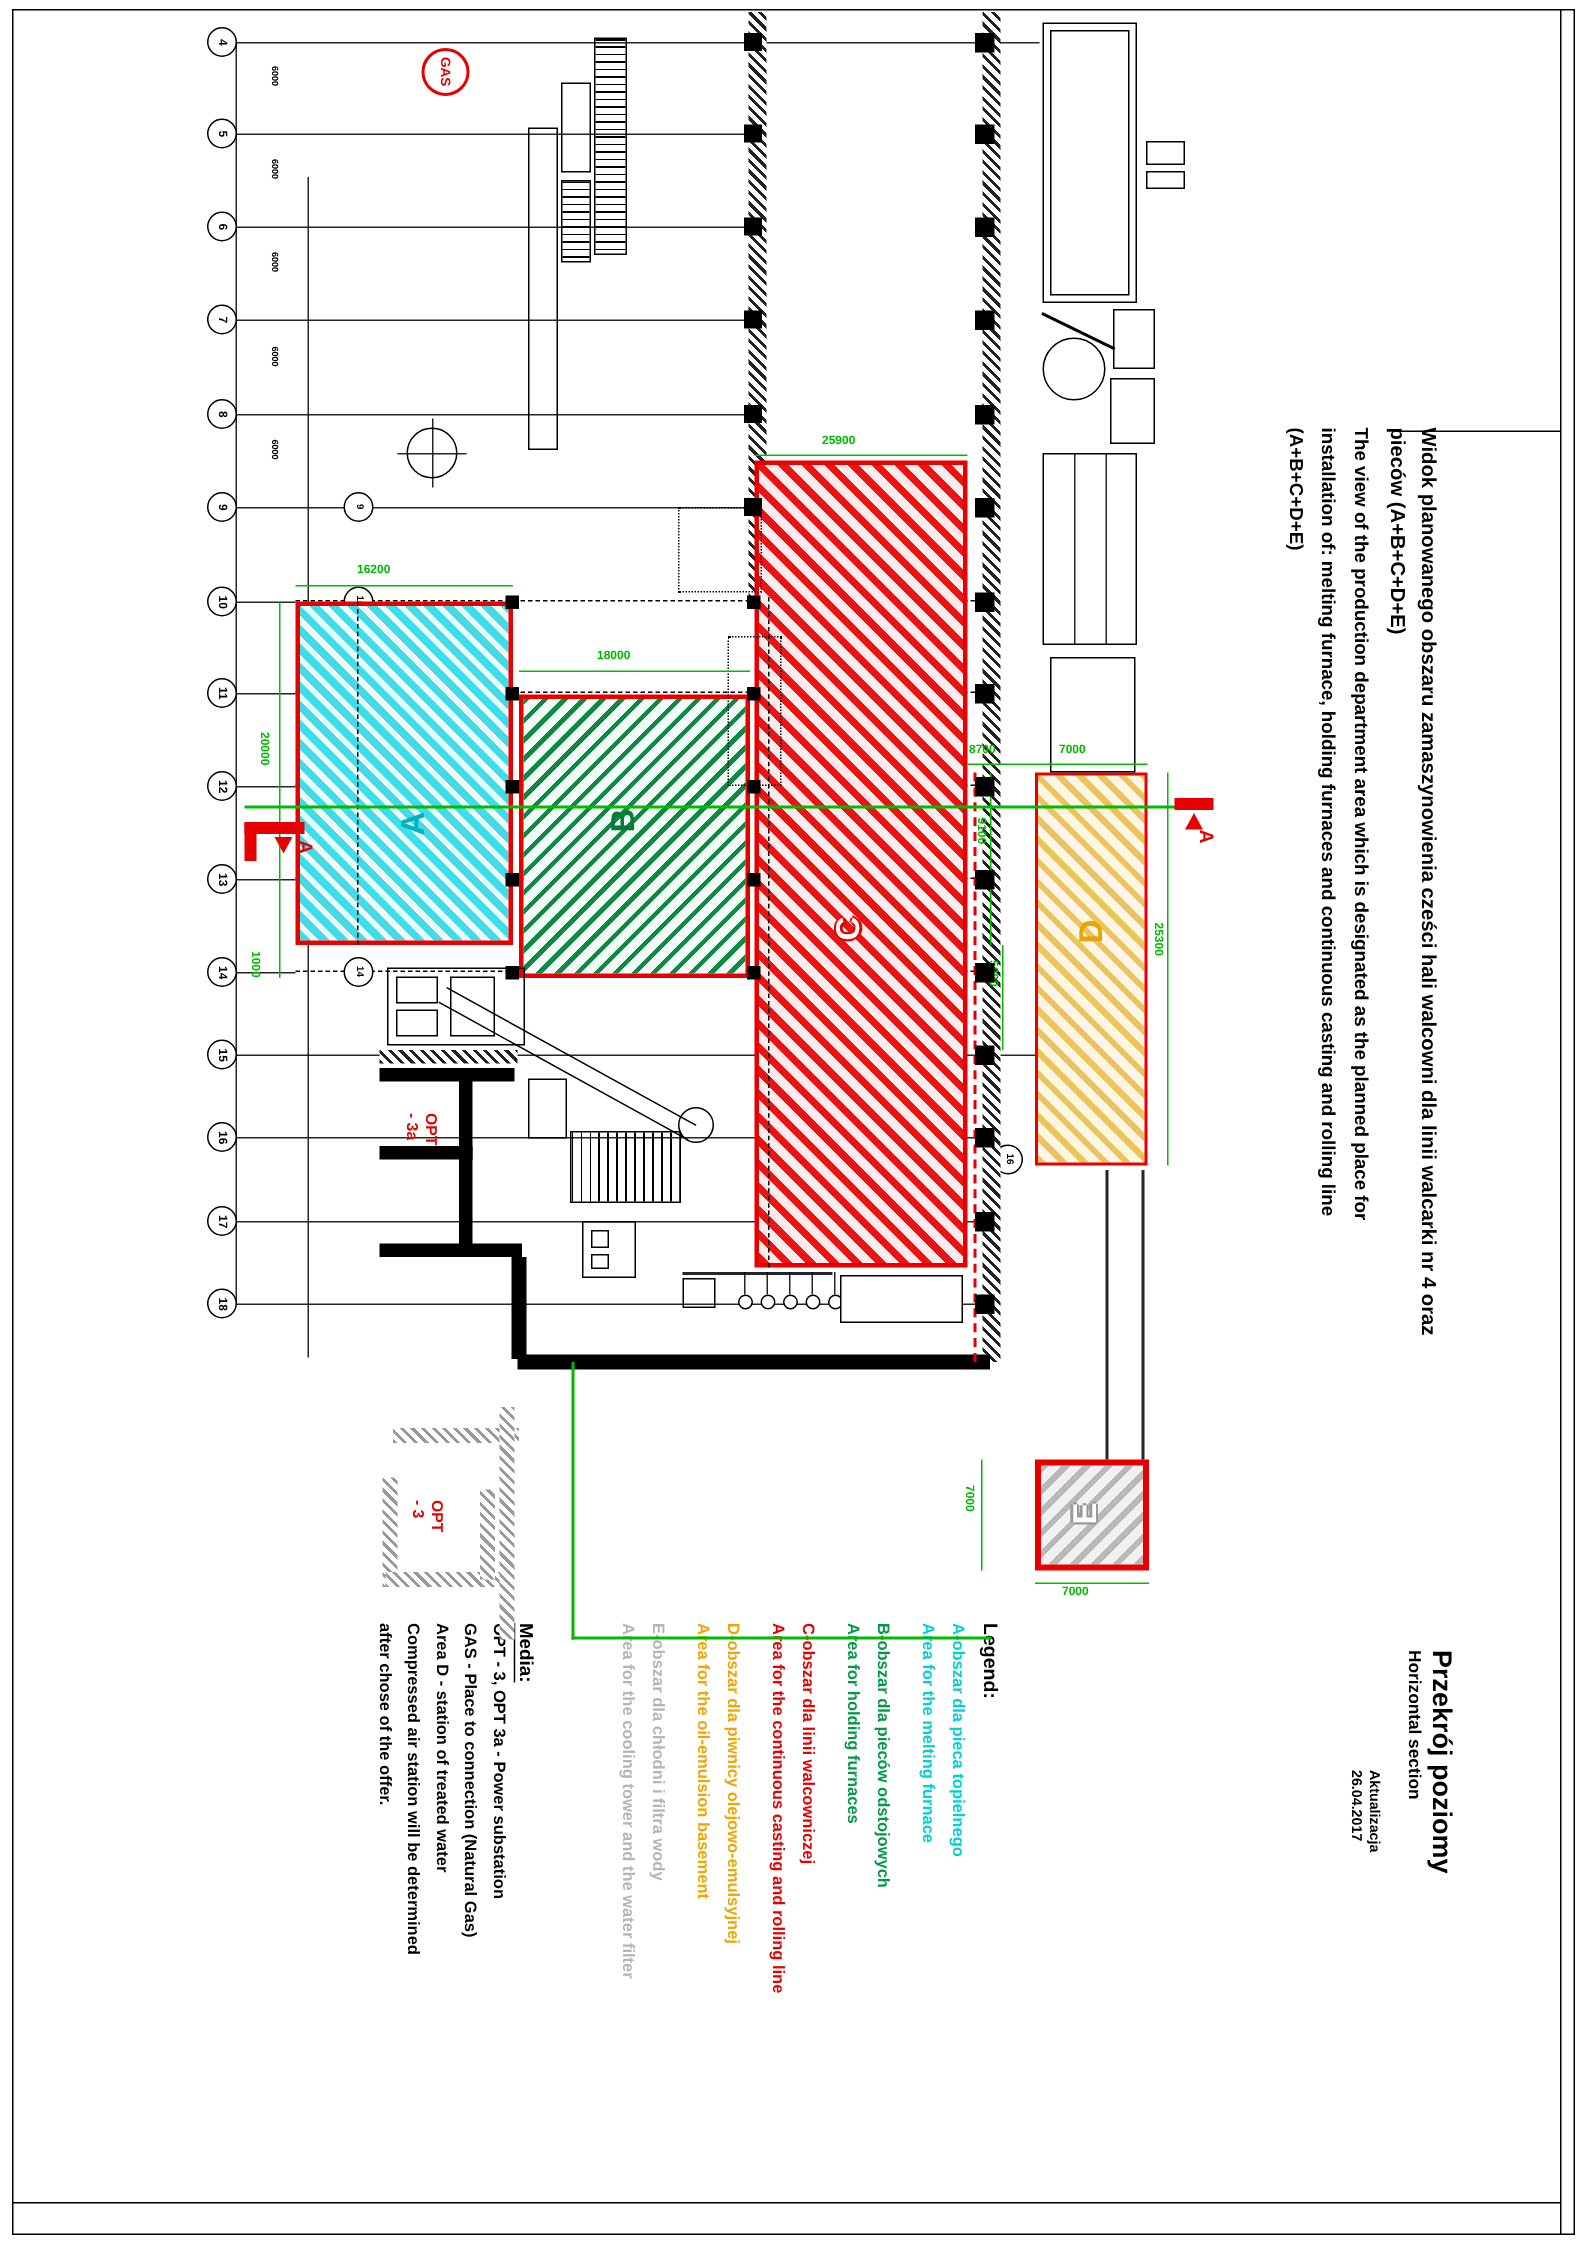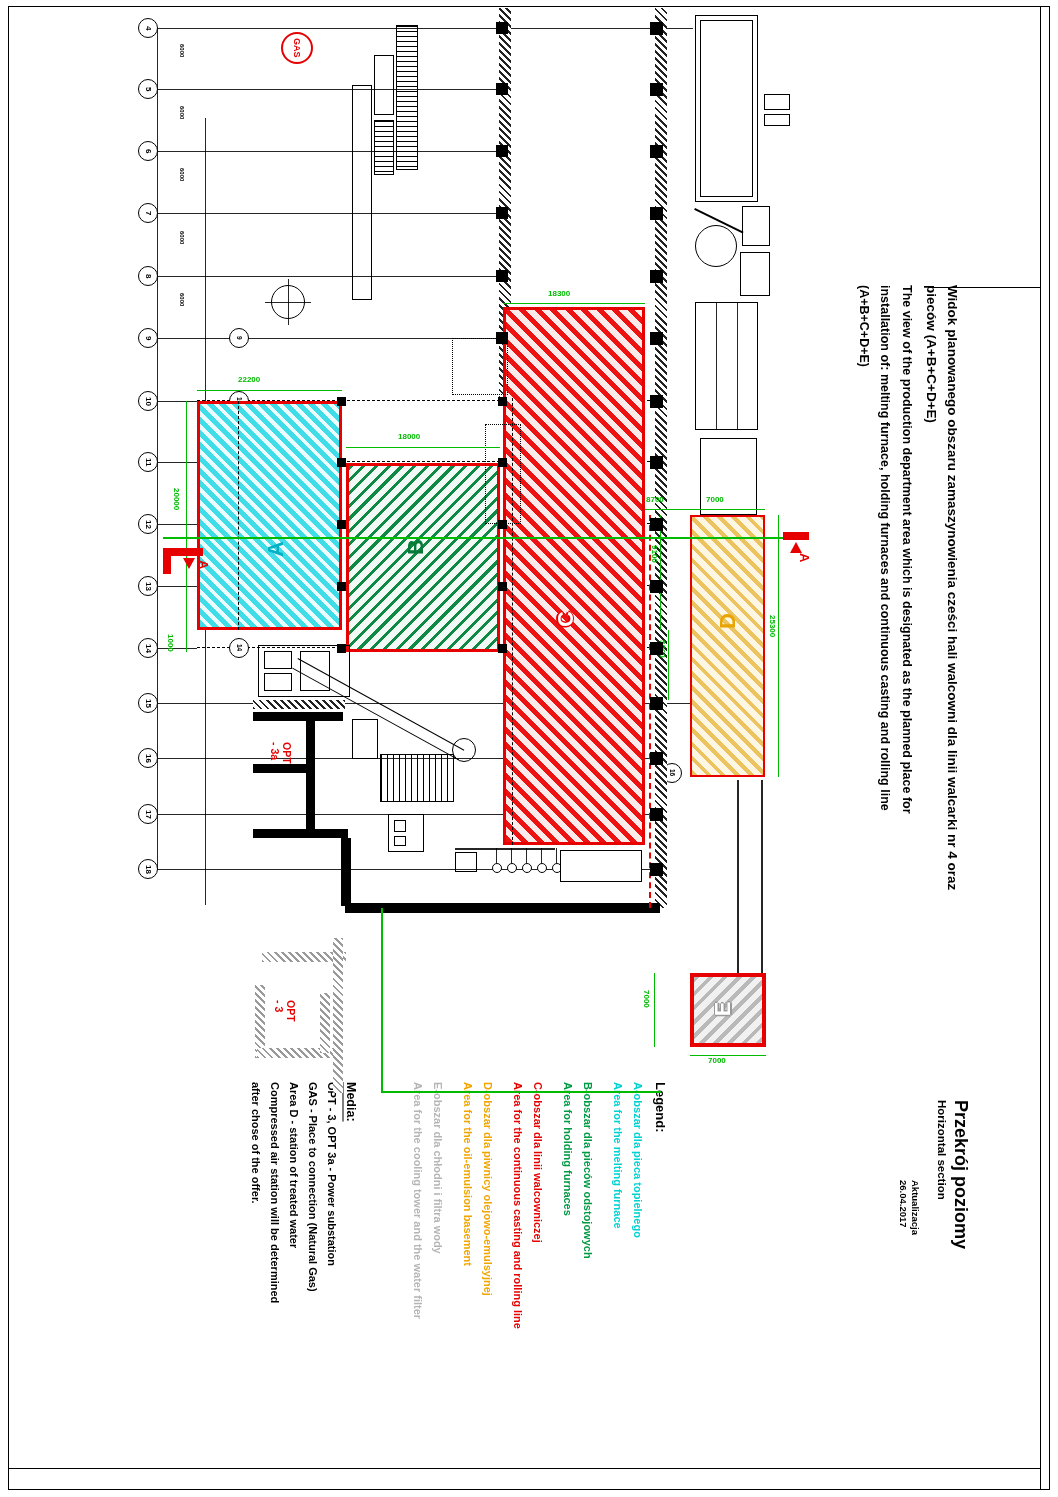--- a/index.html
+++ b/index.html
@@ -286,23 +286,23 @@
   <div class="green" style="left:186px;top:401px;width:1px;height:229px;"></div>
   <div class="green" style="left:186px;top:630px;width:1px;height:22px;"></div>
   <div class="green" style="left:645px;top:509px;width:45px;height:1px;"></div>
   <div class="green" style="left:690px;top:509px;width:75px;height:1px;"></div>
   <div class="green" style="left:660px;top:515px;width:1px;height:115px;"></div>
   <div class="green" style="left:668px;top:630px;width:1px;height:70px;"></div>
   <div class="green" style="left:778px;top:515px;width:1px;height:262px;"></div>
   <div class="green" style="left:654px;top:973px;width:1px;height:74px;"></div>
   <div class="green" style="left:690px;top:1055px;width:76px;height:1px;"></div>
   <div id="dims-gen">
-      <div class="dimt" style="left: 238px; top: 376px; color: rgb(0, 187, 0); font-size: 8px;">22200</div>
+      <div class="dimt" style="left: 238px; top: 376px; color: rgb(0, 187, 0); font-size: 8px;">16200</div>
       <div class="dimt" style="left: 398px; top: 433px; color: rgb(0, 187, 0); font-size: 8px;">18000</div>
-      <div class="dimt" style="left: 548px; top: 290px; color: rgb(0, 187, 0); font-size: 8px;">18300</div>
+      <div class="dimt" style="left: 548px; top: 290px; color: rgb(0, 187, 0); font-size: 8px;">25900</div>
       <div class="dimt" style="left: 646px; top: 496px; color: rgb(0, 187, 0); font-size: 8px;">8700</div>
       <div class="dimt" style="left: 706px; top: 496px; color: rgb(0, 187, 0); font-size: 8px;">7000</div>
       <div class="dimt" style="left: 708px; top: 1057px; color: rgb(0, 187, 0); font-size: 8px;">7000</div>
       <div class="dimt vtext" style="left: 172px; top: 488px; color: rgb(0, 187, 0); font-size: 8px;">20000</div>
       <div class="dimt vtext" style="left: 166px; top: 634px; color: rgb(0, 187, 0); font-size: 8px;">1000</div>
       <div class="dimt vtext" style="left: 650px; top: 545px; color: rgb(0, 187, 0); font-size: 8px;">9100</div>
       <div class="dimt vtext" style="left: 658px; top: 640px; color: rgb(0, 187, 0); font-size: 8px;">5000</div>
       <div class="dimt vtext" style="left: 768px; top: 615px; color: rgb(0, 187, 0); font-size: 8px;">25300</div>
       <div class="dimt vtext" style="left: 642px; top: 990px; color: rgb(0, 187, 0); font-size: 8px;">7000</div>
       <div class="dimt vtext" style="left: 179px; top: 44px; color: rgb(0, 0, 0); font-size: 6px;">6000</div>

